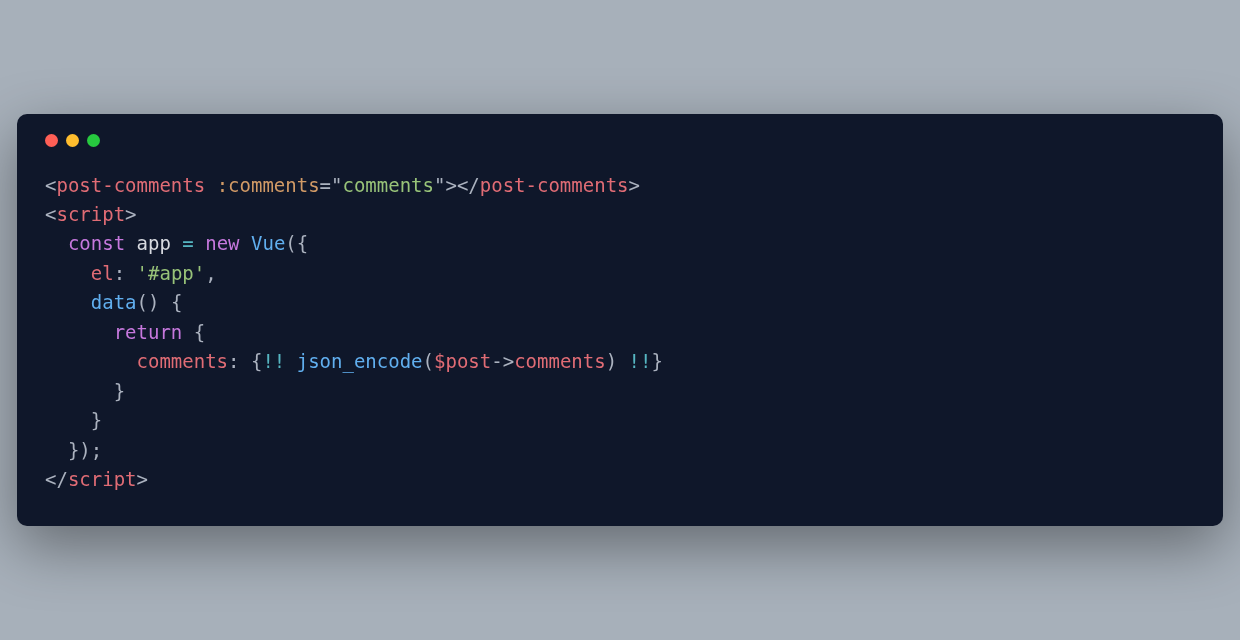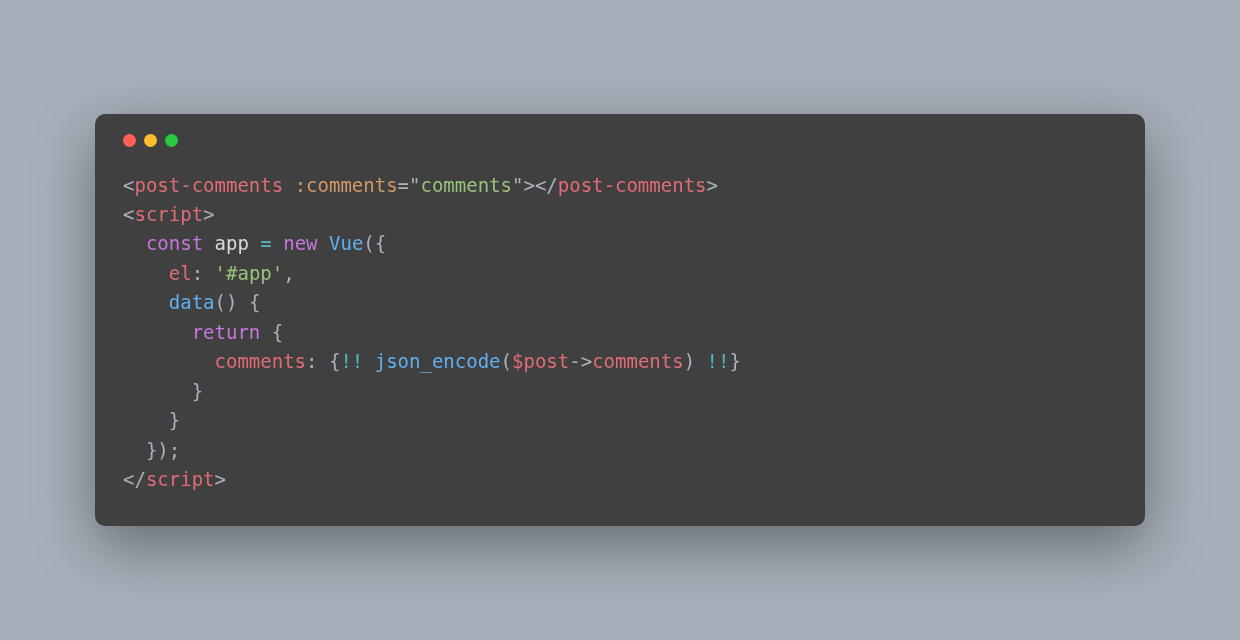--- a/index.html
+++ b/index.html
@@ -10,22 +10,22 @@
     body {
       width: 1240px;
       height: 640px;
       background: #a7b0ba;
       display: flex;
       align-items: center;
       justify-content: center;
       font-family: 'SF Mono', Monaco, Menlo, Consolas, monospace;
     }
     .window {
-      width: 1050px;
-      background: #404040;
+      width: 1206px;
+      background: #0f172a;
       border-radius: 10px;
       box-shadow: 0 20px 60px rgba(0,0,0,0.4);
       padding: 20px 39px 32px 28px;
     }
     .titlebar {
       display: flex;
       gap: 8px;
       padding-bottom: 24px;
     }
     .dot {

